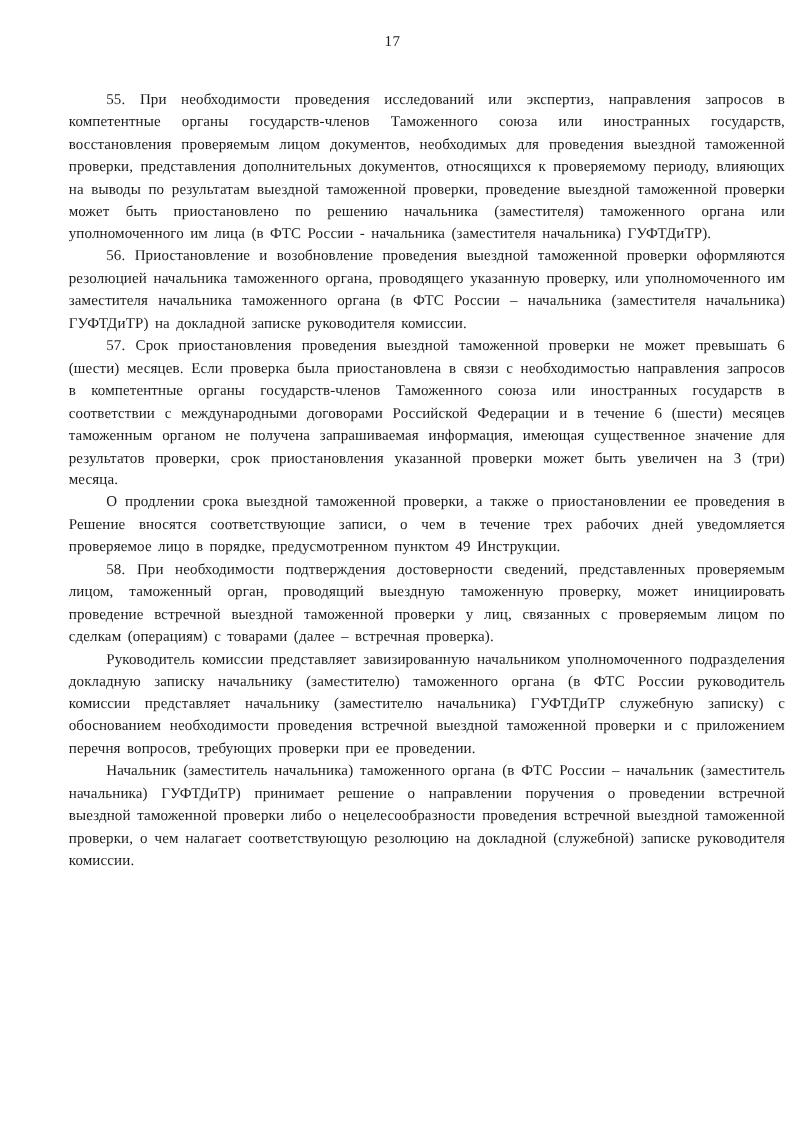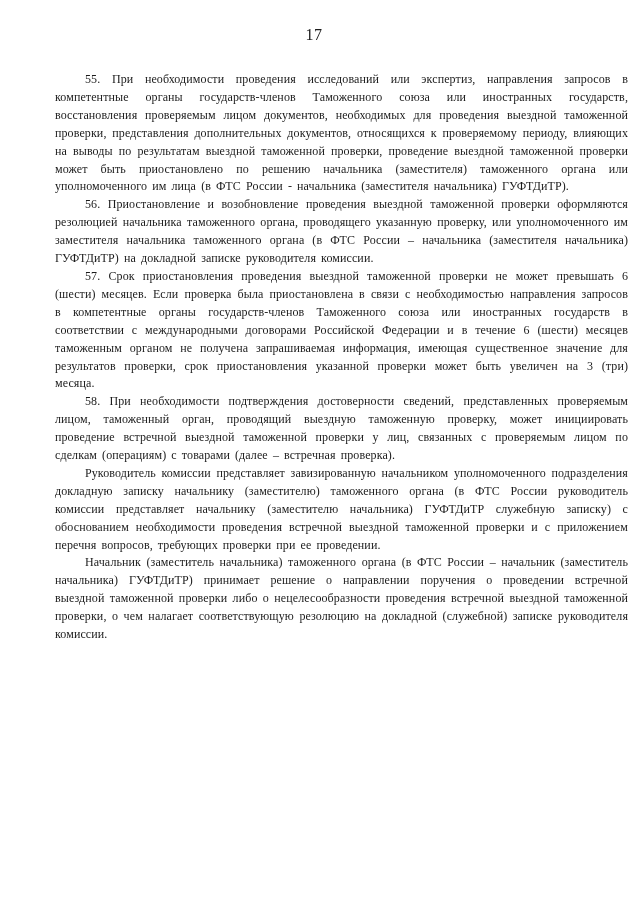--- a/index.html
+++ b/index.html
@@ -16,21 +16,21 @@
     overflow: hidden;
     font-family: "Liberation Serif", "DejaVu Serif", serif;
     color: #1b1b1b;
   }
   .page-number {
     position: absolute;
     top: 26px;
     left: 0;
     width: 628px;
     text-align: center;
-    font-size: 16px;
+    font-size: 12px;
     letter-spacing: 0.5px;
     color: #1b1b1b;
   }
   .doc-body {
     position: absolute;
     top: 71px;
     left: 55px;
     width: 573px;
     text-align: justify;
     font-size: 12px;
@@ -49,17 +49,18 @@
 </head>
 <body>
 
 <div class="page">
   <div class="page-number">17</div>
 
   <div class="doc-body">
     <p class="para">55. При необходимости проведения исследований или экспертиз, направления запросов в компетентные органы государств-членов Таможенного союза или иностранных государств, восстановления проверяемым лицом документов, необходимых для проведения выездной таможенной проверки, представления дополнительных документов, относящихся к проверяемому периоду, влияющих на выводы по результатам выездной таможенной проверки, проведение выездной таможенной проверки может быть приостановлено по решению начальника (заместителя) таможенного органа или уполномоченного им лица (в ФТС России - начальника (заместителя начальника) ГУФТДиТР).</p>
     <p class="para">56. Приостановление и возобновление проведения выездной таможенной проверки оформляются резолюцией начальника таможенного органа, проводящего указанную проверку, или уполномоченного им заместителя начальника таможенного органа (в ФТС России – начальника (заместителя начальника) ГУФТДиТР) на докладной записке руководителя комиссии.</p>
     <p class="para">57. Срок приостановления проведения выездной таможенной проверки не может превышать 6 (шести) месяцев. Если проверка была приостановлена в связи с необходимостью направления запросов в компетентные органы государств-членов Таможенного союза или иностранных государств в соответствии с международными договорами Российской Федерации и в течение 6 (шести) месяцев таможенным органом не получена запрашиваемая информация, имеющая существенное значение для результатов проверки, срок приостановления указанной проверки может быть увеличен на 3 (три) месяца.</p>
+    <p class="para">О продлении срока выездной таможенной проверки, а также о приостановлении ее проведения в Решение вносятся соответствующие записи, о чем в течение трех рабочих дней уведомляется проверяемое лицо в порядке, предусмотренном пунктом 49 Инструкции.</p>
     <p class="para">58. При необходимости подтверждения достоверности сведений, представленных проверяемым лицом, таможенный орган, проводящий выездную таможенную проверку, может инициировать проведение встречной выездной таможенной проверки у лиц, связанных с проверяемым лицом по сделкам (операциям) с товарами (далее – встречная проверка).</p>
     <p class="para">Руководитель комиссии представляет завизированную начальником уполномоченного подразделения докладную записку начальнику (заместителю) таможенного органа (в ФТС России руководитель комиссии представляет начальнику (заместителю начальника) ГУФТДиТР служебную записку) с обоснованием необходимости проведения встречной выездной таможенной проверки и с приложением перечня вопросов, требующих проверки при ее проведении.</p>
     <p class="para">Начальник (заместитель начальника) таможенного органа (в ФТС России – начальник (заместитель начальника) ГУФТДиТР) принимает решение о направлении поручения о проведении встречной выездной таможенной проверки либо о нецелесообразности проведения встречной выездной таможенной проверки, о чем налагает соответствующую резолюцию на докладной (служебной) записке руководителя комиссии.</p>
   </div>
 </div>
 
 </body></html>

